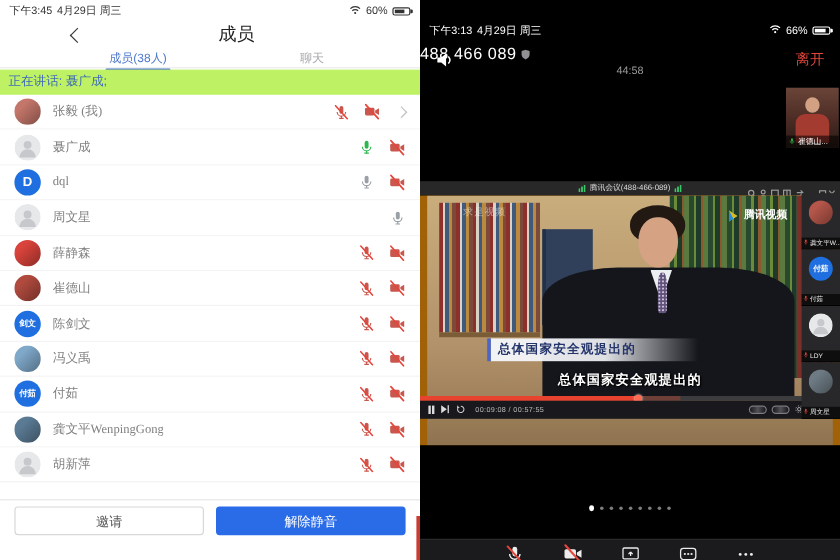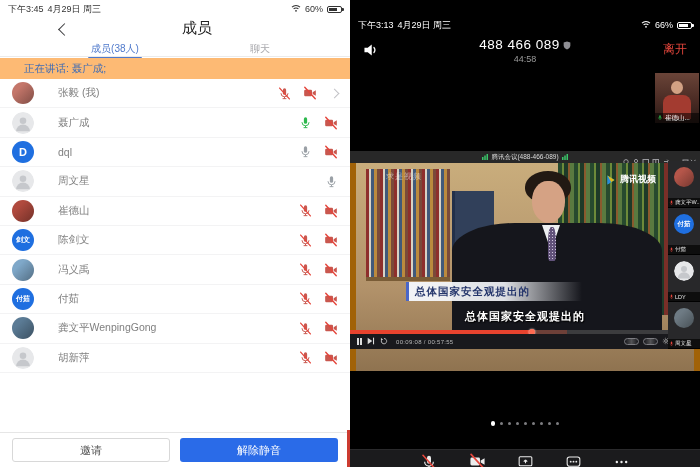--- a/index.html
+++ b/index.html
@@ -23,44 +23,44 @@
   
   .navbar{position:absolute;top:18px;left:16px;right:0;height:22px;margin-left:28px;}
   .backchev{position:absolute;left:16px;top:7px;width:9px;height:9px;
             border-left:1.8px solid #3a3a3c;border-bottom:1.8px solid #3a3a3c;transform:rotate(45deg);}
   .ltitle{position:absolute;left:0;right:0;top:1px;text-align:center;font-size:15px;color:#222;}
   .tabs{position:absolute;top:40px;left:0;right:0;height:17px;border-bottom:1px solid #ebebeb;font-size:10px;}
   .tab{position:absolute;top:2px;text-align:center;}
   .tab.t1{left:60px;width:110px;color:#4f79cb;}
   .tab.t2{left:225px;width:70px;color:#a8a8ac;}
   .tund{position:absolute;left:28px;right:28px;bottom:-3px;height:2px;background:#4f79cb;border-radius:1px;}
-  .banner{position:absolute;top:58px;left:0;right:0;height:21px;background:#fdba74;color:#3f6cb5;
-          font-size:10.5px;line-height:21px;padding-left:24px;}
+  .banner{position:absolute;top:58px;left:0;right:0;height:21px;background:#bef264;color:#3f6cb5;
+          font-size:10.5px;line-height:21px;padding-left:7px;}
 
   
   .mlist{position:absolute;top:79px;left:0;right:0;bottom:35px;overflow:hidden;}
   .mrow{display:flex;align-items:center;height:29.4px;padding:0 12px;border-bottom:1px solid #f3f3f4;background:#fff;}
   .av{flex:none;border-radius:50%;display:flex;align-items:center;justify-content:center;
       overflow:hidden;color:#fff;font-weight:bold;}
-  .mname{margin-left:24px;font-size:10.5px;color:#808080;white-space:nowrap;overflow:hidden;}
+  .mname{margin-left:10px;font-size:10.5px;color:#808080;white-space:nowrap;overflow:hidden;font-family:Liberation Serif, serif;}
   .micons{margin-left:auto;display:flex;align-items:center;gap:12px;}
   .micons span{display:flex;align-items:center;}
   .chev{width:7px;height:7px;border-top:1.6px solid #c2c2c6;border-right:1.6px solid #c2c2c6;
         transform:rotate(45deg);margin-left:2px;}
-  .lfooter{position:absolute;bottom:0;left:0;right:0;height:35px;background:#fff;border-top:1px solid #e6e6e6;}
+  .lfooter{position:absolute;bottom:16px;left:0;right:0;height:35px;background:#fff;border-top:1px solid #e6e6e6;}
   .btn{position:absolute;top:5px;height:24px;width:158px;border-radius:3px;font-size:11px;
        display:flex;align-items:center;justify-content:center;}
   .btn.invite{left:12px;border:1px solid #d8d8d8;color:#555;background:#fff;}
   .btn.unmute{left:180px;background:#2a6be8;color:#fff;}
   .redstrip{position:absolute;right:0;bottom:0;width:3px;height:37px;background:#cc3b30;}
 
   
   .rheader{position:absolute;top:18px;left:0;right:0;height:36px;}
   .spk{position:absolute;left:12px;top:8px;}
-  .mid{position:absolute;left:0;right:0;top:3px;text-align:center;color:#fff;font-size:13.5px;letter-spacing:.5px;}
+  .mid{position:absolute;left:0;right:0;top:3px;text-align:left;color:#fff;font-size:13.5px;letter-spacing:.5px;}
   .mid svg{vertical-align:-1px;margin-left:3px;}
   .mtimer{position:absolute;left:0;right:0;top:20px;text-align:center;color:#9a9a9a;font-size:9px;}
   .leave{position:absolute;right:13px;top:7px;color:#e5463c;font-size:12px;}
 
   
   .pinned{position:absolute;left:305px;top:57px;width:44px;height:50px;background:#1c1c1e;overflow:hidden;}
   .pscene{position:absolute;inset:0;background:linear-gradient(180deg,#6a4438 0%,#4a2b24 55%,#2a1a16 100%);}
   .phead{position:absolute;left:16px;top:8px;width:12px;height:13px;border-radius:50%;background:#d2a184;}
   .pbody{position:absolute;left:8px;top:22px;width:28px;height:24px;border-radius:8px 8px 0 0;background:#a33b30;}
   .plabel{position:absolute;left:0;right:0;bottom:0;height:10px;background:rgba(0,0,0,.55);
@@ -254,20 +254,42 @@
               <svg width="13" height="13" viewBox="0 0 24 24">
                 <rect x="9" y="2.5" width="6" height="12" rx="3" fill="#9aa0a6"></rect>
                 <path d="M5.5 11.5a6.5 6.5 0 0 0 13 0" fill="none" stroke="#9aa0a6" stroke-width="1.8"></path>
                 <line x1="12" y1="18" x2="12" y2="21.5" stroke="#9aa0a6" stroke-width="1.8"></line>
                 <line x1="8.5" y1="21.5" x2="15.5" y2="21.5" stroke="#9aa0a6" stroke-width="1.8"></line>
               </svg>
             </span>
           </div>
         </div>
         <div class="mrow">
+          <span class="av" style="width: 22px; height: 22px; background: linear-gradient(135deg, rgb(216, 67, 59) 30%, rgba(0, 0, 0, 0.35)), rgb(216, 67, 59);"></span>
+          <div class="mname">薛静森</div>
+          <div class="micons">
+            <span>
+              <svg width="13" height="13" viewBox="0 0 24 24">
+                <rect x="9" y="2.5" width="6" height="12" rx="3" fill="#c9574e"></rect>
+                <path d="M5.5 11.5a6.5 6.5 0 0 0 13 0" fill="none" stroke="#c9574e" stroke-width="1.8"></path>
+                <line x1="12" y1="18" x2="12" y2="21.5" stroke="#c9574e" stroke-width="1.8"></line>
+                <line x1="8.5" y1="21.5" x2="15.5" y2="21.5" stroke="#c9574e" stroke-width="1.8"></line>
+                <line x1="3" y1="2" x2="21" y2="22" stroke="#e5463c" stroke-width="2.4" stroke-linecap="round"></line>
+              </svg>
+            </span>
+            <span>
+              <svg width="14" height="14" viewBox="0 0 24 24">
+                <rect x="2" y="6.5" width="13.5" height="11" rx="2" fill="#c9574e"></rect>
+                <path d="M16.5 10.5l5.5-3.2v9.4l-5.5-3.2z" fill="#c9574e"></path>
+                <line x1="3" y1="2" x2="21" y2="22" stroke="#e5463c" stroke-width="2.4" stroke-linecap="round"></line>
+              </svg>
+            </span>
+          </div>
+        </div>
+        <div class="mrow">
           <span class="av" style="width: 22px; height: 22px; background: linear-gradient(135deg, rgb(176, 74, 62) 30%, rgba(0, 0, 0, 0.35)), rgb(176, 74, 62);"></span>
           <div class="mname">崔德山</div>
           <div class="micons">
             <span>
               <svg width="13" height="13" viewBox="0 0 24 24">
                 <rect x="9" y="2.5" width="6" height="12" rx="3" fill="#c9574e"></rect>
                 <path d="M5.5 11.5a6.5 6.5 0 0 0 13 0" fill="none" stroke="#c9574e" stroke-width="1.8"></path>
                 <line x1="12" y1="18" x2="12" y2="21.5" stroke="#c9574e" stroke-width="1.8"></line>
                 <line x1="8.5" y1="21.5" x2="15.5" y2="21.5" stroke="#c9574e" stroke-width="1.8"></line>
                 <line x1="3" y1="2" x2="21" y2="22" stroke="#e5463c" stroke-width="2.4" stroke-linecap="round"></line>

